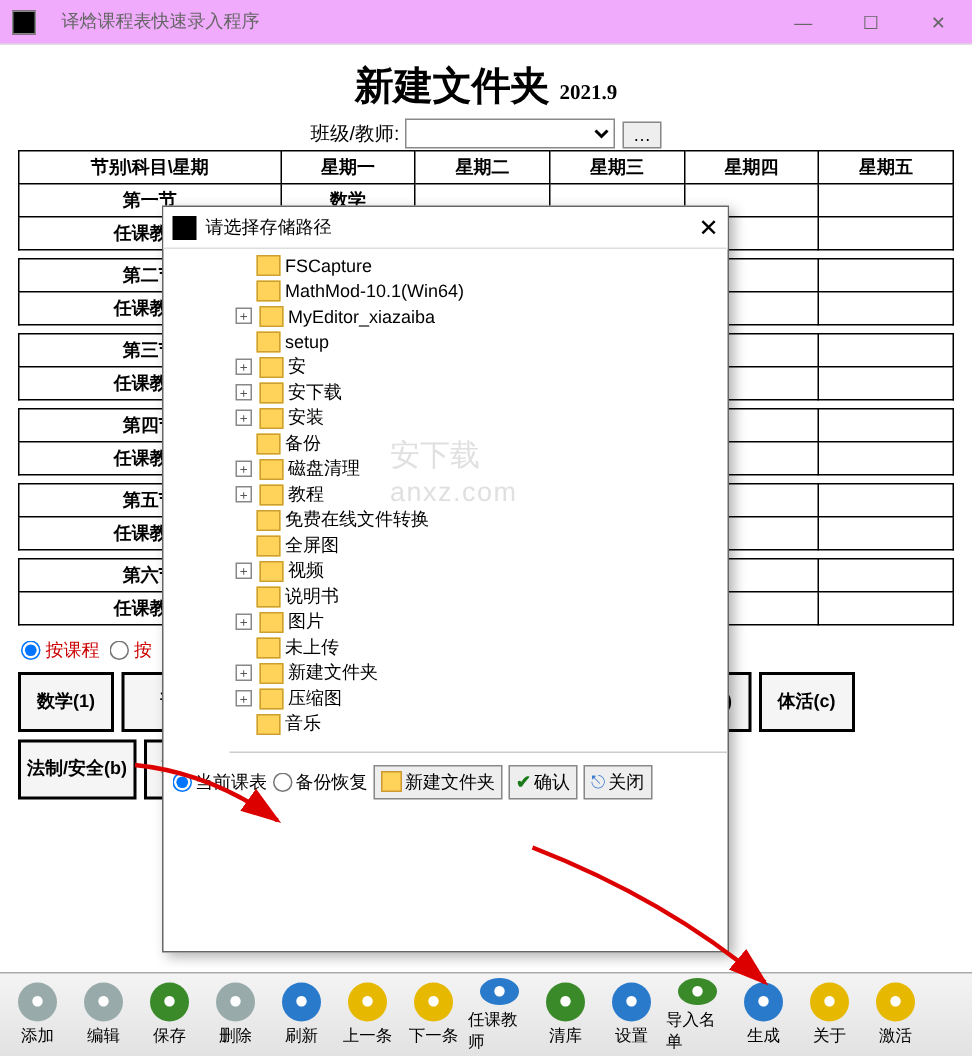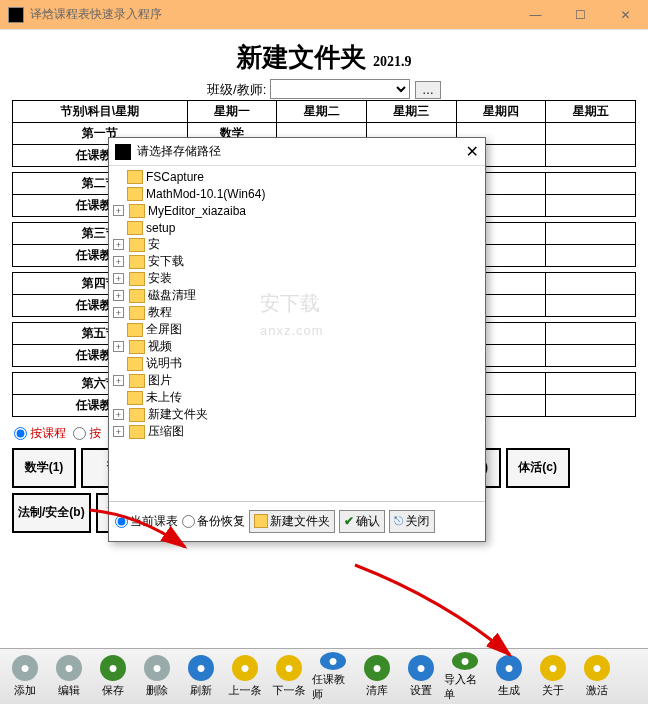--- a/index.html
+++ b/index.html
@@ -1,17 +1,17 @@
 <!DOCTYPE html>
 <html><head>
 <meta charset="utf-8">
 <style>
 *{box-sizing:border-box;margin:0;padding:0;}
 body{font-family:"Microsoft YaHei","SimSun",sans-serif;font-size:12px;background:#fff;color:#000;width:648px;height:704px;overflow:hidden;position:relative;}
-.titlebar{height:30px;background:#fdba74;border-bottom:1px solid #e0e0e0;display:flex;align-items:center;padding:12px 8px;}
+.titlebar{height:30px;background:#f0abfc;border-bottom:1px solid #e0e0e0;display:flex;align-items:center;padding:12px 8px;gap:11px;}
 .titlebar .tico{width:16px;height:16px;background:#000;border:1px solid #888;margin-right:6px;}
 .titlebar .ttext{color:#666;}
 .winbtns{position:absolute;right:0;top:0;display:flex;}
 .winbtn{width:45px;height:30px;display:flex;align-items:center;justify-content:center;color:#666;}
 .main{padding:6px 12px;}
 .pagetitle{text-align:center;font-size:26px;font-family:"SimSun";font-weight:bold;margin:4px 0;}
 .year{font-size:14px;font-weight:bold;}
 .classteach{text-align:center;margin:1px 0;}
 .classteach label{font-size:13px;}
 .classteach select{width:140px;height:20px;border:1px solid #888;background:#fff;}
@@ -20,25 +20,25 @@
 table.schedule td,table.schedule th{border:1px solid #000;padding:2px 4px;height:22px;font-weight:bold;text-align:center;}
 table.schedule .spacer td{border:none;height:6px;}
 .radiorow{margin:8px 0 6px 2px;color:#c00;}
 .radiorow input{vertical-align:middle;}
 .subjectgrid{display:flex;flex-wrap:wrap;gap:5px;}
 .subjbtn{border:2px solid #000;padding:18px 4px;min-width:64px;height:40px;display:flex;align-items:center;justify-content:center;text-align:center;font-weight:bold;background:#f5f5f5;font-size:12px;line-height:1.1;}
 .toolbar{position:absolute;bottom:0;left:0;right:0;height:56px;background:linear-gradient(#f4f4f4,#e2e2e2);border-top:1px solid #aaa;display:flex;align-items:center;padding:0 4px;gap:2px;}
 .tbtn{display:flex;flex-direction:column;align-items:center;justify-content:center;width:42px;height:50px;font-size:11px;}
 .tbtn .tico2{width:26px;height:26px;border-radius:50%;margin-bottom:2px;display:flex;align-items:center;justify-content:center;font-size:16px;color:#fff;}
 
-.dialog{position:absolute;left:108px;top:137px;width:378px;height:405px;background:#fff;border:1px solid #666;box-shadow:3px 3px 8px rgba(0,0,0,0.3);}
+.dialog{position:absolute;left:108px;top:137px;width:378px;height:498px;background:#fff;border:1px solid #666;box-shadow:3px 3px 8px rgba(0,0,0,0.3);}
 .dlgtitle{height:28px;background:#fff;border-bottom:1px solid #ddd;display:flex;align-items:center;padding:0 6px;}
 .dlgtitle .tico{width:16px;height:16px;background:#000;margin-right:6px;}
 .dlgclose{position:absolute;right:6px;top:4px;font-size:16px;}
-.treewrap{height:336px;overflow:auto;border-bottom:1px solid #ccc;padding:2px 4px;}
+.treewrap{height:336px;overflow:auto;border-bottom:1px solid #ccc;padding:2px 4px;margin-left:44px;}
 .tree{list-style:none;}
 .tree li{display:flex;align-items:center;height:17px;white-space:nowrap;}
 .tree .exp{width:11px;height:11px;border:1px solid #888;display:inline-flex;align-items:center;justify-content:center;font-size:9px;margin-right:2px;color:#555;}
 .tree .dash{width:11px;display:inline-block;}
 .tree .fico{width:16px;height:14px;background:#ffd35a;border:1px solid #cca030;margin:0 3px;}
 .dlgbottom{height:38px;display:flex;align-items:center;padding:0 6px;gap:4px;}
 .dlgbottom label{display:flex;align-items:center;gap:2px;}
 .dbtn{border:1px solid #888;background:#eee;padding:2px 4px;display:flex;align-items:center;gap:2px;font-size:12px;}
 .dbtn .bico{width:14px;height:14px;}
 .watermark{position:absolute;left:260px;top:290px;color:#e0e0e0;font-size:20px;pointer-events:none;}
@@ -312,32 +312,42 @@
           <span class="exp">+</span>
           <span class="fico"></span>
           <span>安下载</span>
         </li>
         <li>
           <span class="exp">+</span>
           <span class="fico"></span>
           <span>安装</span>
         </li>
         <li>
+          <span class="dash"></span>
+          <span class="fico"></span>
+          <span>备份</span>
+        </li>
+        <li>
           <span class="exp">+</span>
           <span class="fico"></span>
           <span>磁盘清理</span>
         </li>
         <li>
           <span class="exp">+</span>
           <span class="fico"></span>
           <span>教程</span>
         </li>
         <li>
           <span class="dash"></span>
           <span class="fico"></span>
+          <span>免费在线文件转换</span>
+        </li>
+        <li>
+          <span class="dash"></span>
+          <span class="fico"></span>
           <span>全屏图</span>
         </li>
         <li>
           <span class="exp">+</span>
           <span class="fico"></span>
           <span>视频</span>
         </li>
         <li>
           <span class="dash"></span>
           <span class="fico"></span>
@@ -355,20 +365,25 @@
         </li>
         <li>
           <span class="exp">+</span>
           <span class="fico"></span>
           <span>新建文件夹</span>
         </li>
         <li>
           <span class="exp">+</span>
           <span class="fico"></span>
           <span>压缩图</span>
+        </li>
+        <li>
+          <span class="dash"></span>
+          <span class="fico"></span>
+          <span>音乐</span>
         </li>
       </ul>
     </div>
   <div class="dlgbottom">
     <label>
         <input type="radio" checked="" style=""> 
         <span>当前课表</span>
       </label>
     <label>
         <input type="radio" style=""> 
@@ -382,21 +397,21 @@
         <span style="color:#1a7a1a;font-weight:bold">✔</span>
         <span>确认</span>
       </button>
     <button class="dbtn">
         <span style="color:#3a7acc">⎋</span>
         <span>关闭</span>
       </button>
   </div>
 </div>
 
-<div class="watermark">安下载<br><span style="font-size:13px;letter-spacing:1px">anxz.com</span></div>
+<div class="watermark">安下载<br><span style="font-size:18px;letter-spacing:1px">anxz.com</span></div>
 
 <svg class="arrow1" width="120" height="60">
     <defs>
       <marker id="ah1" markerWidth="10" markerHeight="10" refX="8" refY="3" orient="auto">
         <path d="M0,0 L0,6 L9,3 z" fill="#d00"></path>
       </marker>
     </defs>
     <path d="M10,5 Q60,10 105,42" stroke="#d00" stroke-width="3" fill="none" marker-end="url(#ah1)"></path>
   </svg>
 <svg class="arrow2" width="180" height="110">

